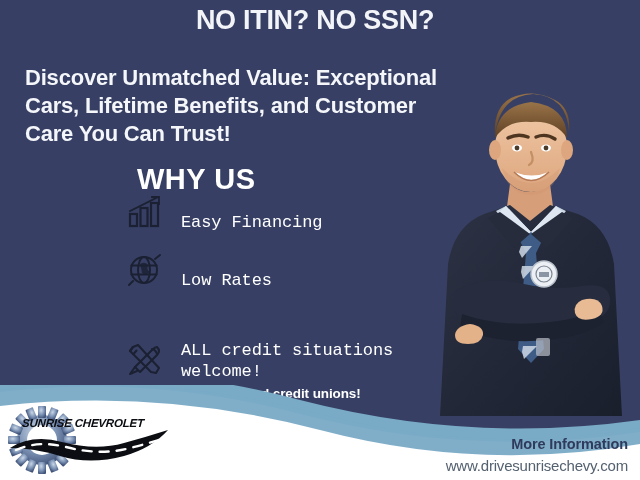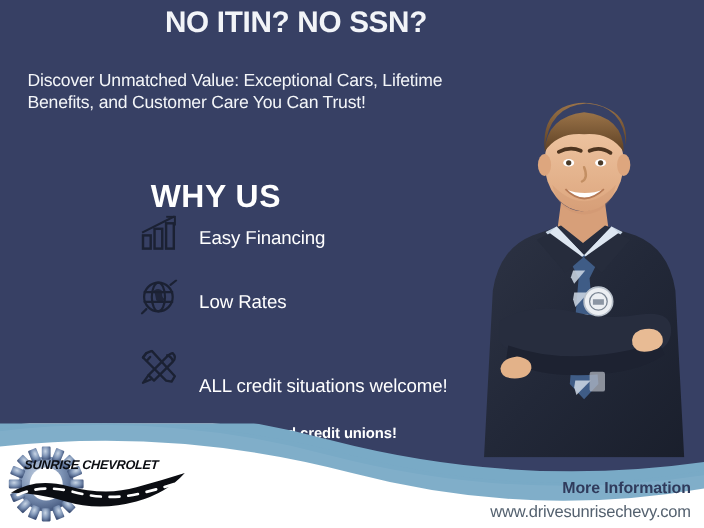--- a/index.html
+++ b/index.html
@@ -47,38 +47,38 @@
     overflow: hidden;
   }
   .photo svg { display: block; }
 
   
   .headline {
     position: absolute;
     left: 150px;
     top: 5px;
     width: 330px;
-    text-align: left;
+    text-align: center;
     color: #f2f4f8;
     font-size: 27px;
     font-weight: bold;
     line-height: 1.15;
     letter-spacing: -0.3px;
   }
   .headline .l2 { display: block; }
 
   
   .subhead {
     position: absolute;
     left: 25px;
     top: 64px;
     width: 412px;
     color: #f4f6f9;
-    font-size: 16px;
-    font-weight: normal;
+    font-size: 22px;
+    font-weight: bold;
     line-height: 1.28;
     letter-spacing: -0.2px;
   }
 
   
   .whyus {
     position: absolute;
     left: 137px;
     top: 139px;
     color: #ffffff;
@@ -91,23 +91,24 @@
   
   .features {
     position: absolute;
     left: 128px;
     top: 190px;
     width: 300px;
   }
   .feature {
     position: relative;
     display: flex;
-    align-items: center;
+    align-items: flex-end;
     margin-bottom: 14px;
     min-height: 44px;
+    font-family: Liberation Mono, monospace;
   }
   .feature .ficon {
     width: 46px;
     height: 44px;
     flex: 0 0 46px;
     display: flex;
     align-items: center;
     justify-content: flex-start;
   }
   .feature .ficon svg { display: block; }

